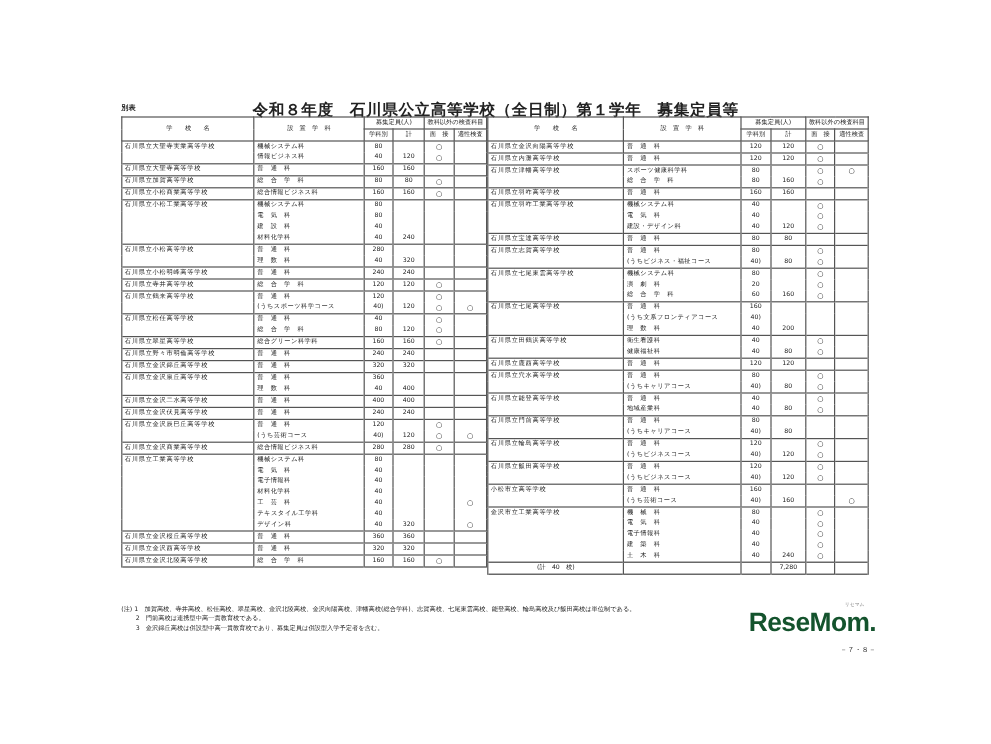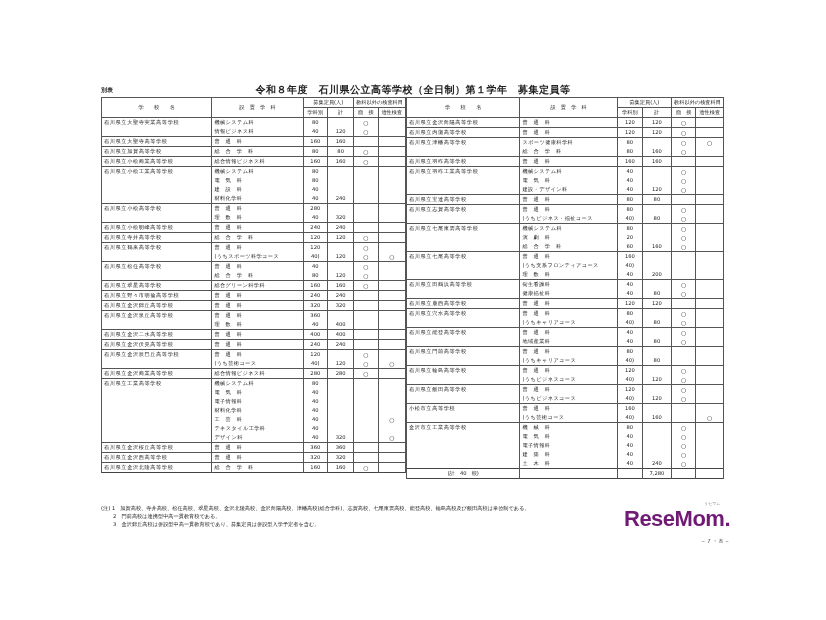--- a/index.html
+++ b/index.html
@@ -1,32 +1,32 @@
 <!DOCTYPE html>
 <html><head>
 <meta charset="utf-8">
 <style>
   html,body{margin:0;padding:0;background:#fff;}
   body{width:826px;height:620px;position:relative;overflow:hidden;font-family:"DejaVu Sans",sans-serif;color:#222;}
   .label-top{position:absolute;left:101px;top:86px;font-size:6px;font-weight:bold;}
-  .title{position:absolute;left:0;width:826px;top:83px;text-align:center;font-size:10px;font-weight:bold;letter-spacing:0.5px;}
+  .title{position:absolute;left:0;width:826px;top:83px;text-align:center;font-size:13px;font-weight:bold;letter-spacing:0.5px;}
   table{border-collapse:collapse;position:absolute;top:97px;font-size:5.2px;line-height:1;}
   td,th{border-left:1px solid #555;border-right:1px solid #555;padding:0 2px;height:9px;white-space:nowrap;font-weight:normal;}
   th{border:1px solid #555;text-align:center;}
   tr.grp-start td{border-top:1px solid #555;}
   .tbl{border:1.5px solid #444;}
   .num{text-align:center;}
   .circ{text-align:center;font-size:6px;}
   .sch{letter-spacing:0.6px;}
   .dept{letter-spacing:0.4px;}
   #left{left:101px;width:305px;}
   #right{left:406px;width:318px;}
   .notes{position:absolute;left:101px;top:504px;font-size:5.2px;line-height:8px;}
   .notes div{white-space:nowrap;}
-  .logo{position:absolute;left:624px;top:506px;font-size:22px;font-weight:bold;color:#701a75;font-family:"Liberation Sans",sans-serif;letter-spacing:-0.5px;}
+  .logo{position:absolute;left:624px;top:506px;font-size:22px;font-weight:bold;color:#14532d;font-family:"Liberation Sans",sans-serif;letter-spacing:-0.5px;}
   .logo-sub{position:absolute;left:704px;top:501px;font-size:4px;color:#888;}
   .pagenum{position:absolute;left:700px;top:537px;font-size:6px;color:#444;}
   .total-row td{border-top:1.5px solid #444;}
 </style>
 </head>
 <body>
 
 <div class="label-top">別表</div>
 <div class="title">令和８年度　石川県公立高等学校（全日制）第１学年　募集定員等</div>
 

